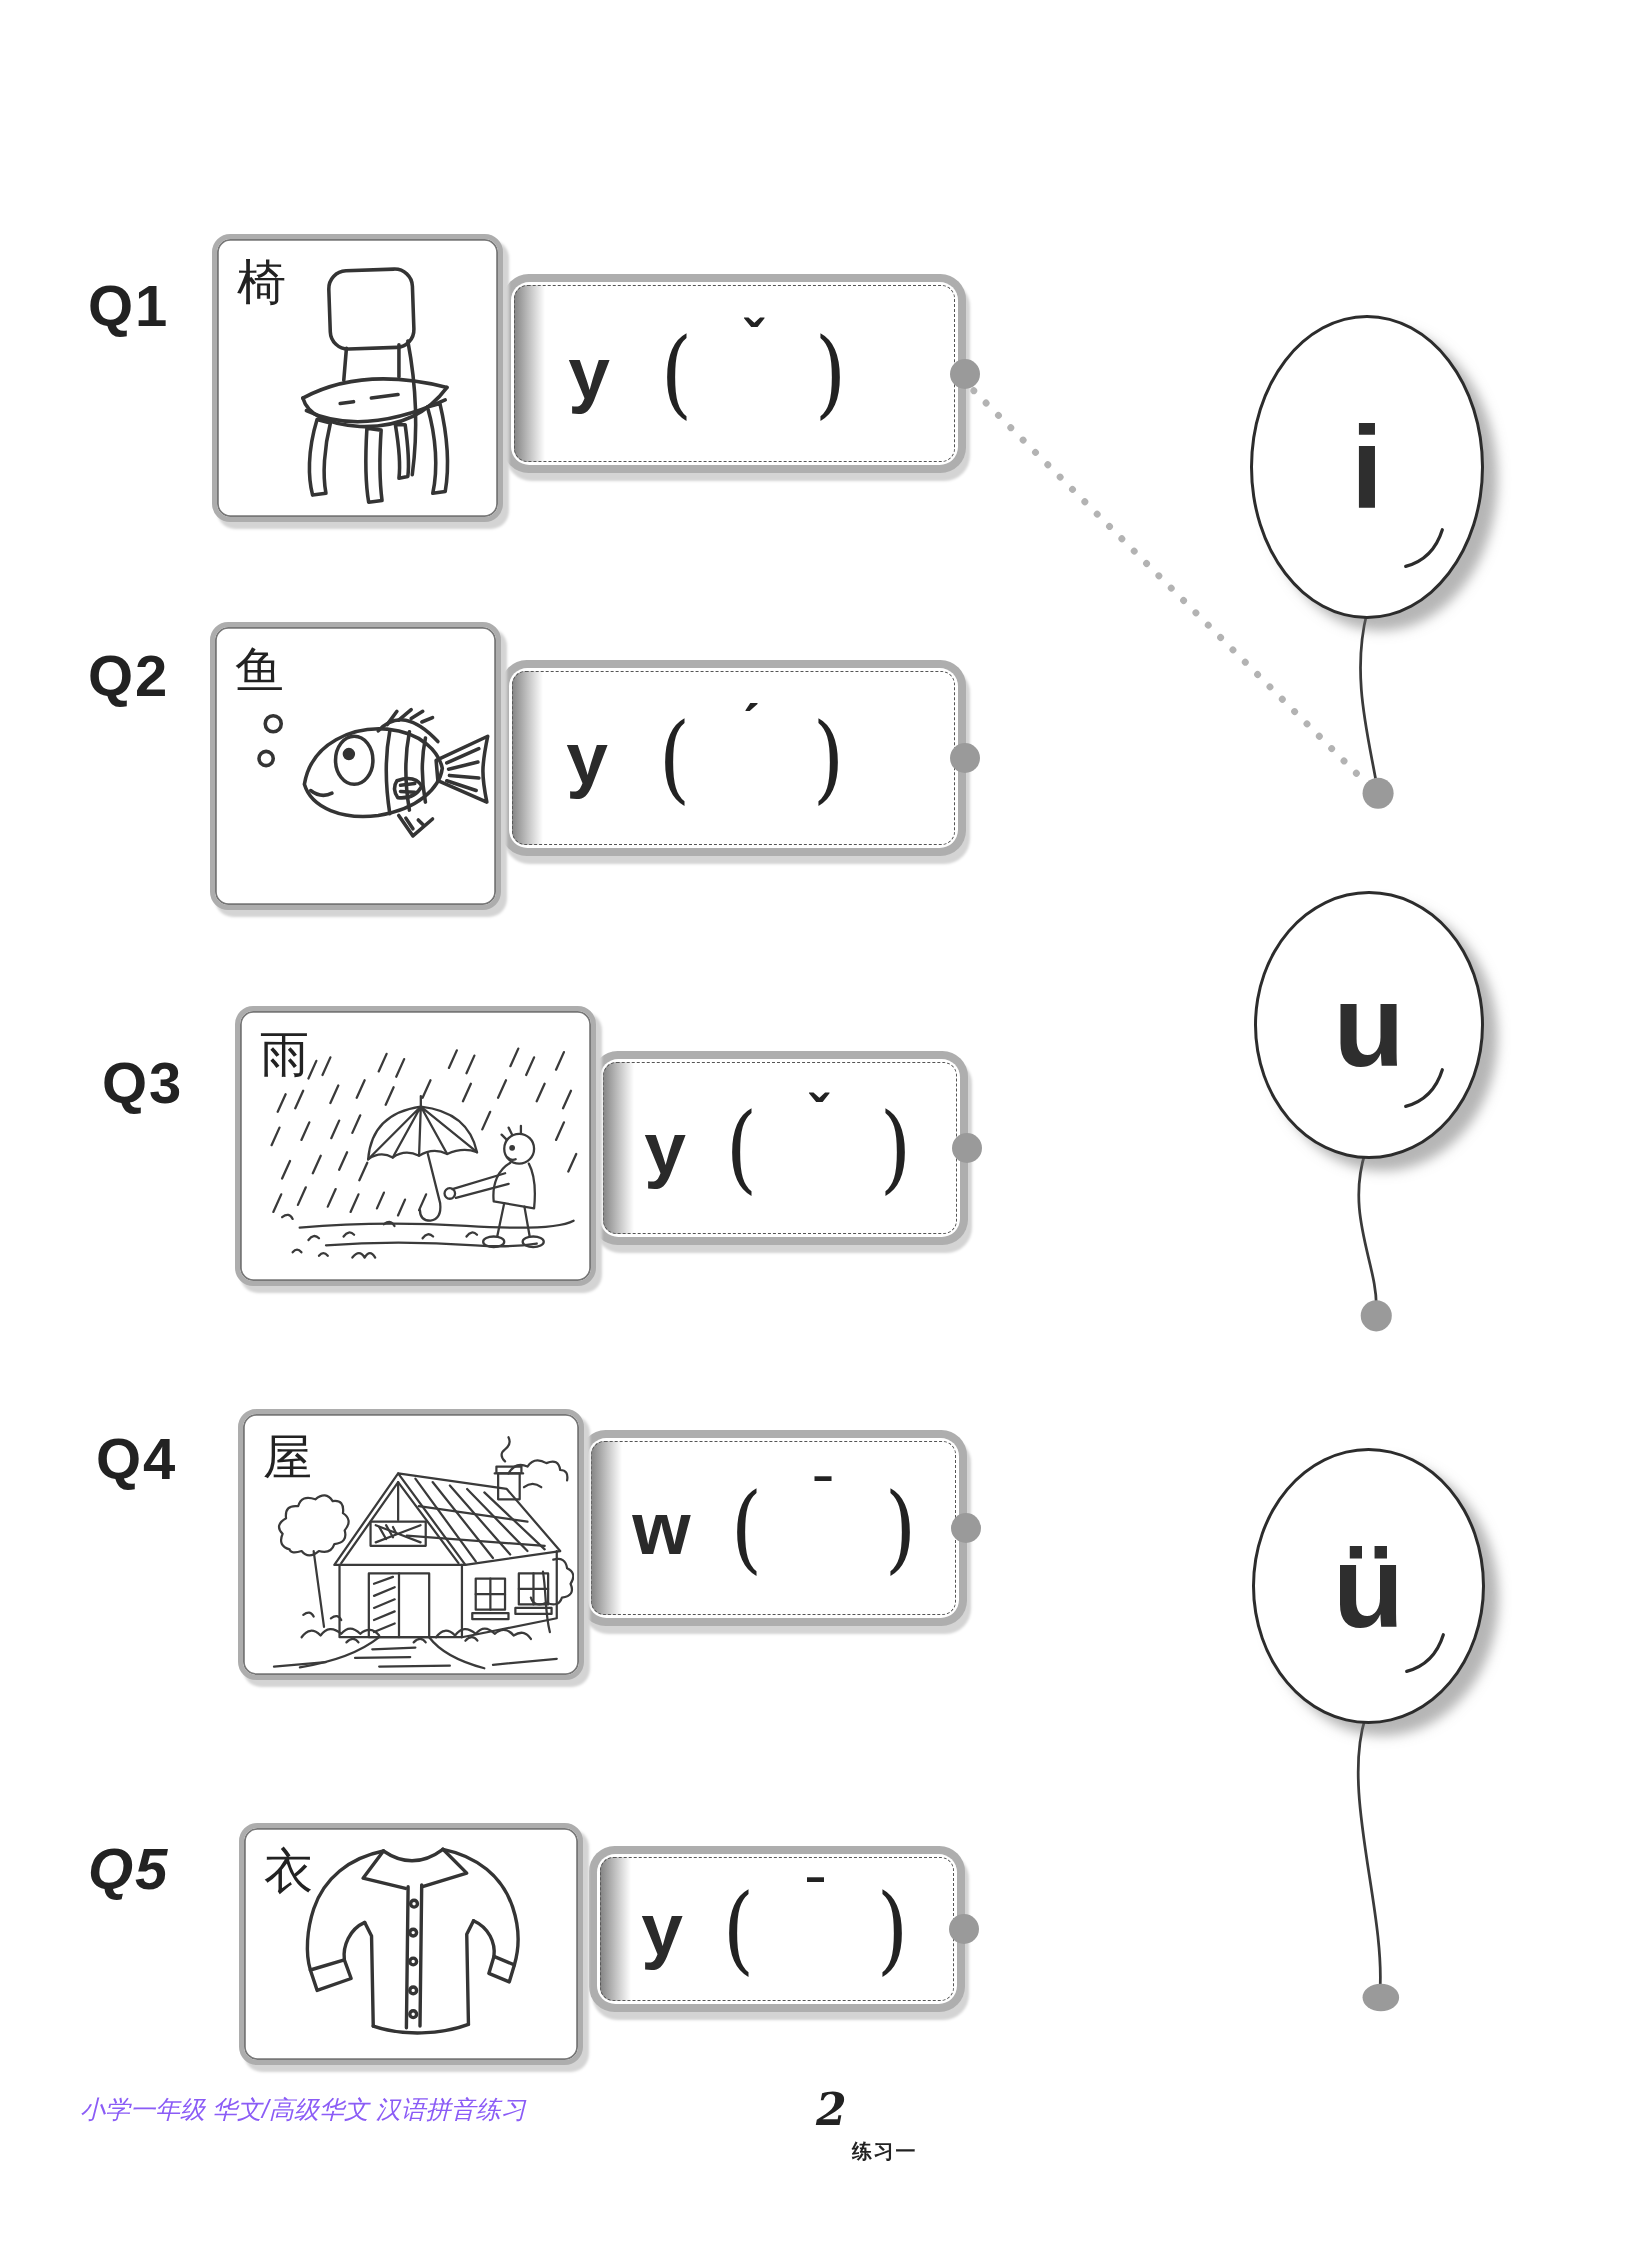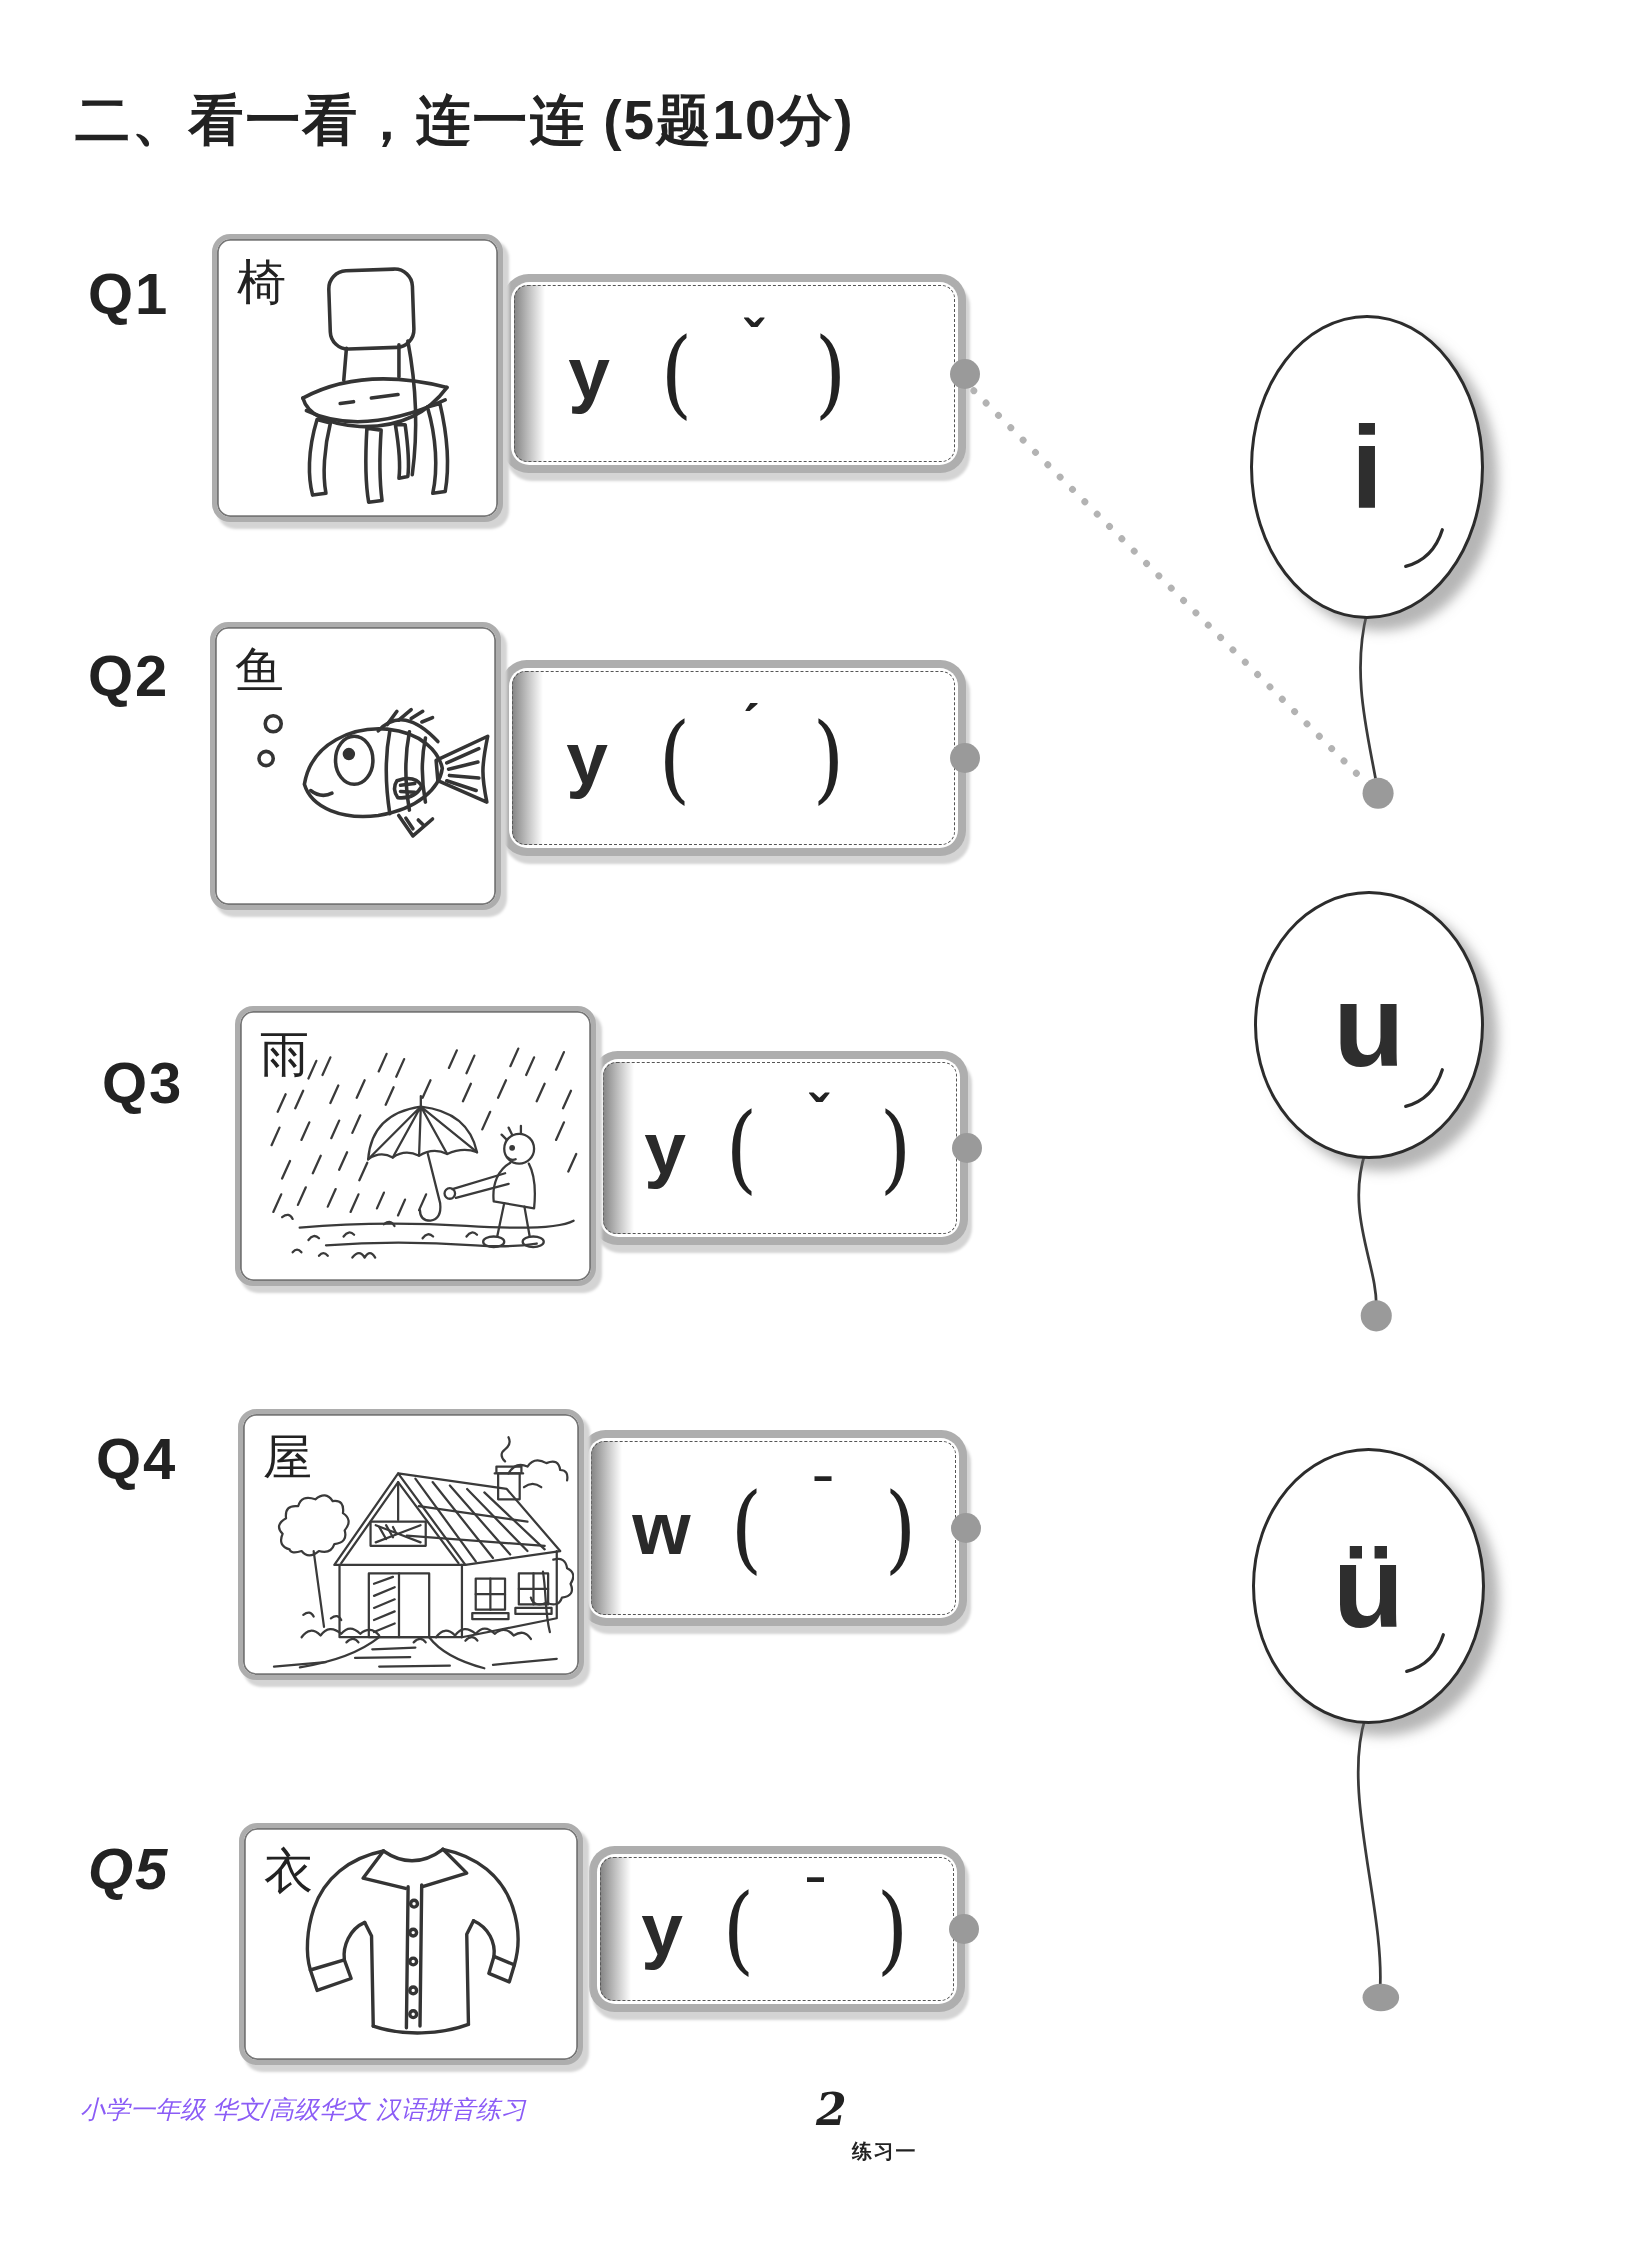--- a/index.html
+++ b/index.html
@@ -58,23 +58,22 @@
            font-family:"DejaVu Serif",serif;color:#222;letter-spacing:1.8px;}
 
   .lineart{fill:none;stroke:#343434;stroke-width:4;stroke-linecap:round;stroke-linejoin:round;}
   .lineart-thin{fill:none;stroke:#3a3a3a;stroke-width:2.6;stroke-linecap:round;stroke-linejoin:round;}
 </style>
 </head>
 <body>
 
 <div class="page">
 
-  <div class="title">二、看一看，连一连 (5题10分)</div>
-
-  <div class="qlabel" style="left:88px;top:260px;">Q1</div>
+
+  <div class="qlabel" style="left:88px;top:272px;">Q1</div>
   <div class="picbox" style="left:212px;top:234px;width:281px;height:278px;">
     <div class="drawing">
       <svg viewBox="0 0 300 300">
         <g class="lineart" stroke-width="5">
           <rect x="118" y="28" width="94" height="88" rx="20" transform="rotate(-2 165 72)"></rect>
           <path d="M 137 116 L 134 152"></path>
           <path d="M 196 112 L 196 148"></path>
           <path d="M 206 108 C 214 150 218 205 211 258"></path>
           <path d="M 88 172 Q 155 136 250 160"></path>
           <path d="M 88 172 Q 96 200 152 204 Q 216 206 250 160"></path>

